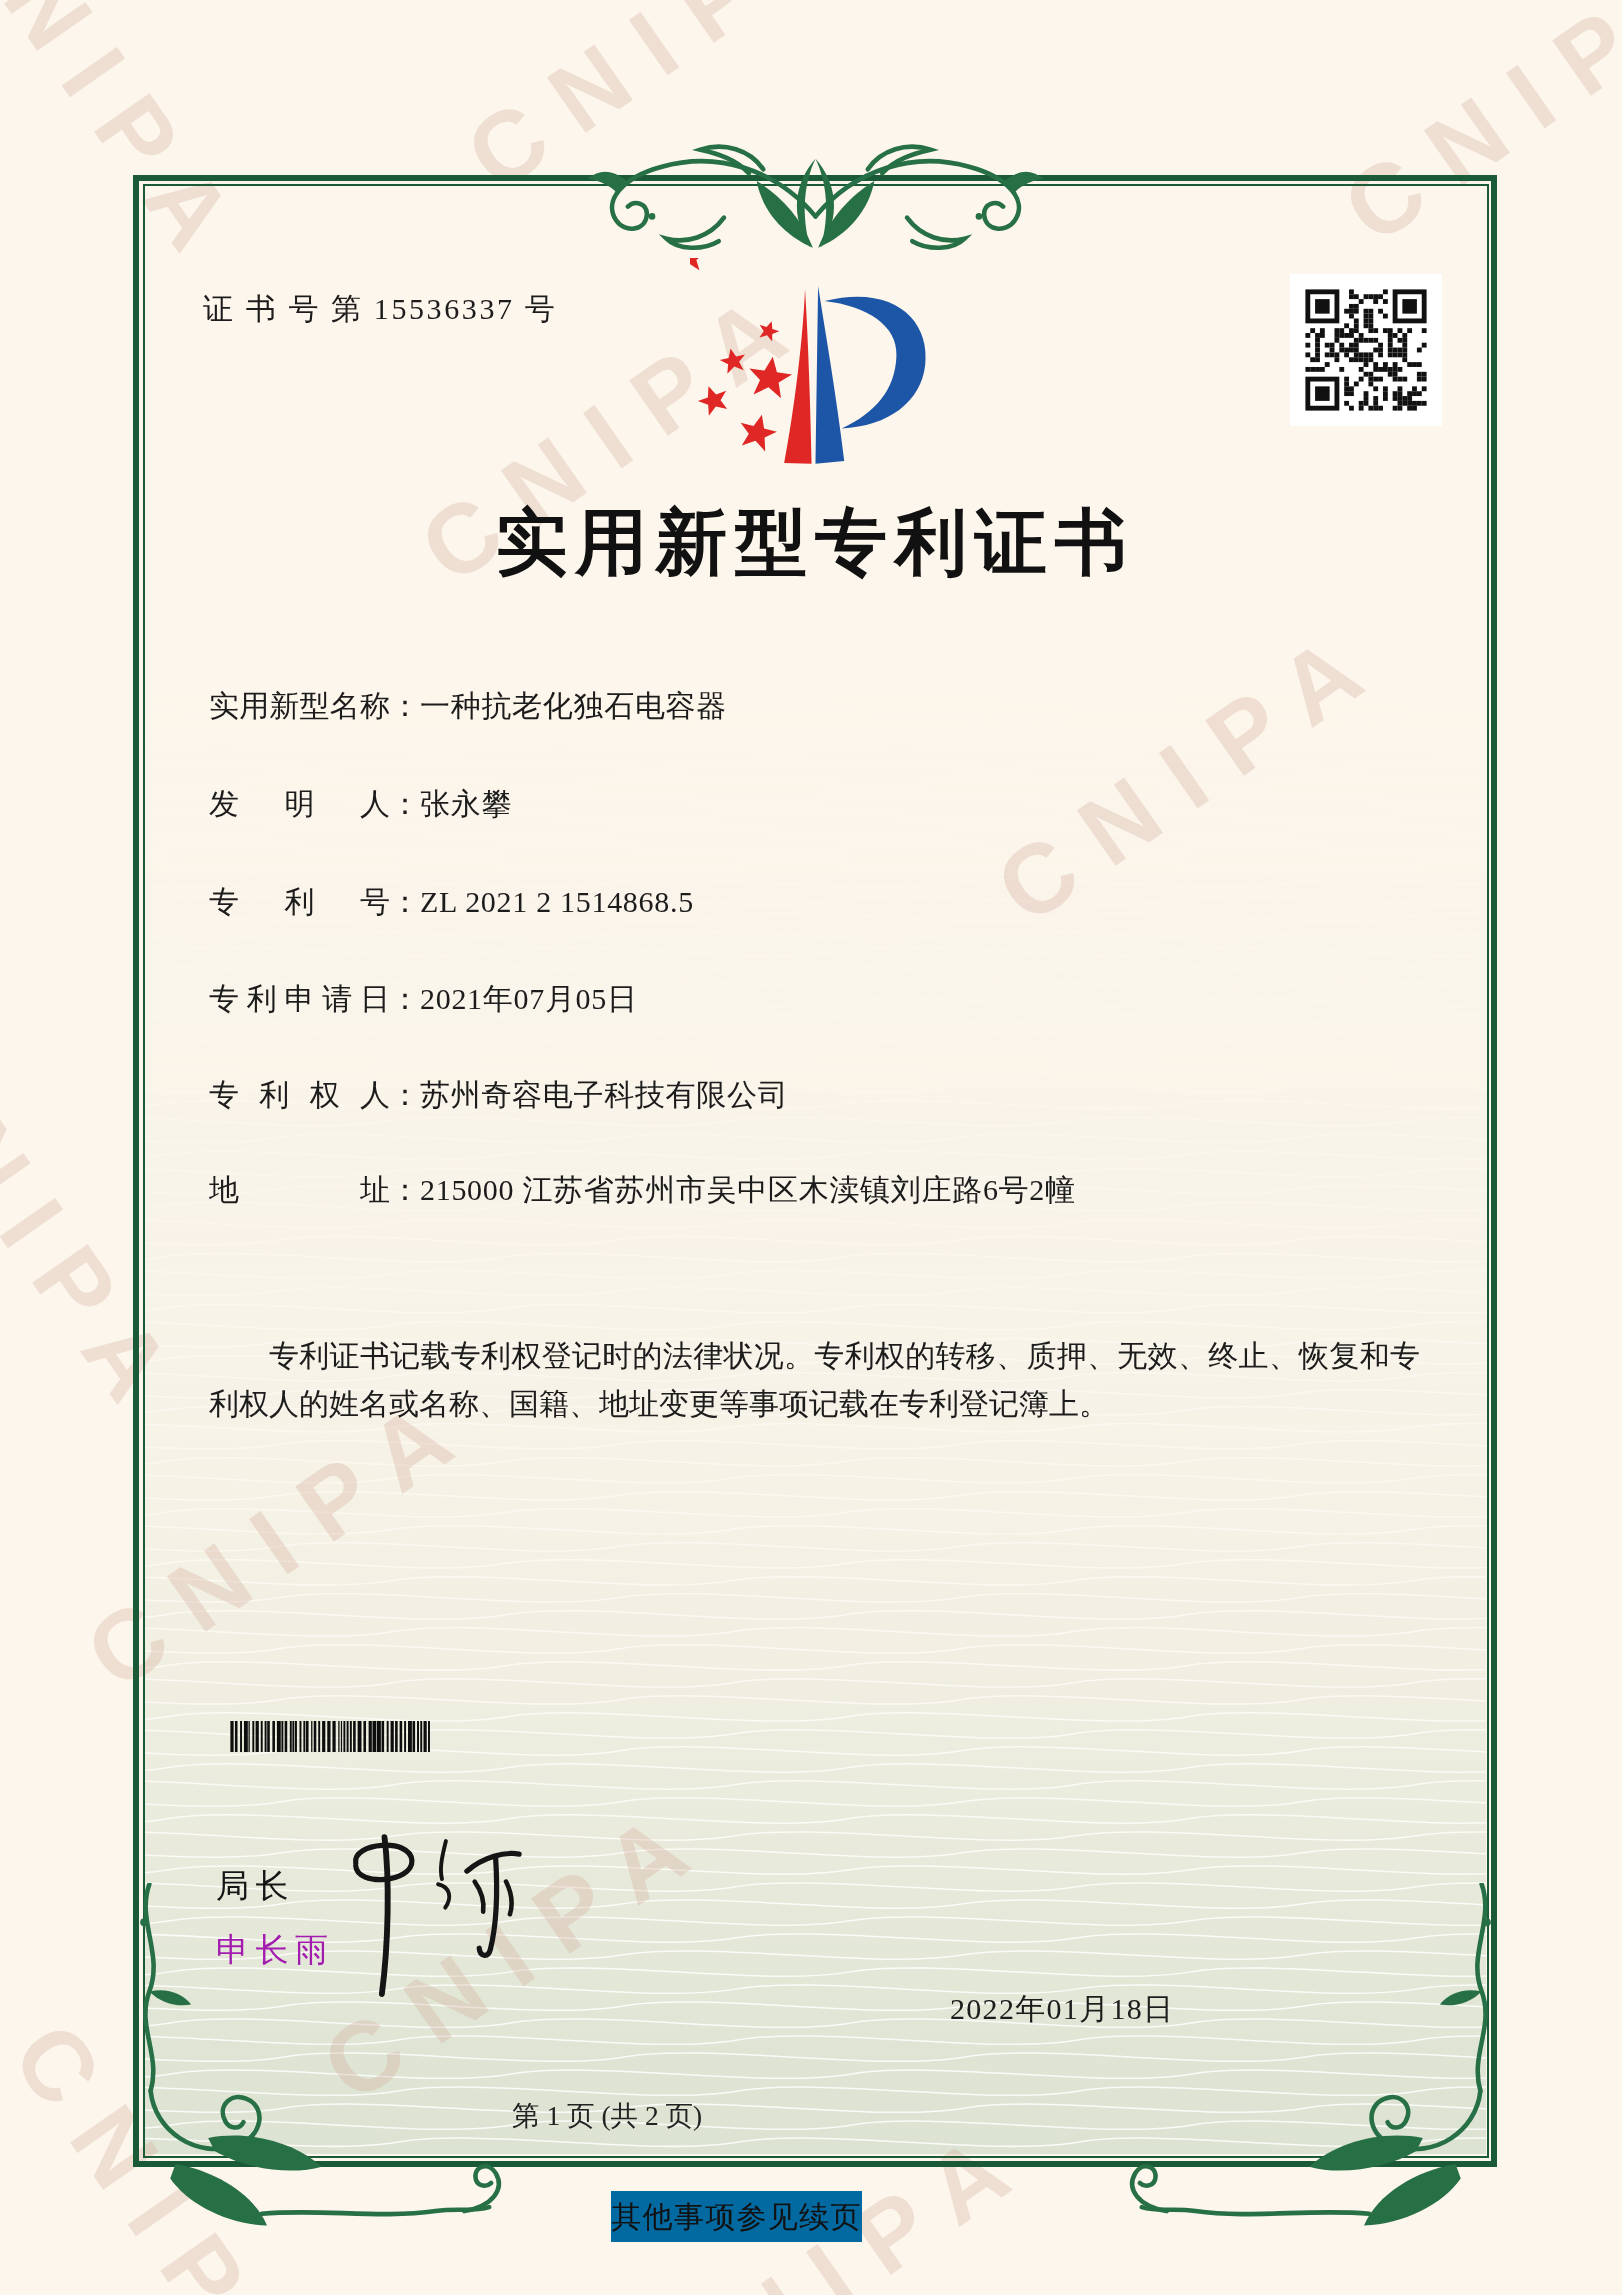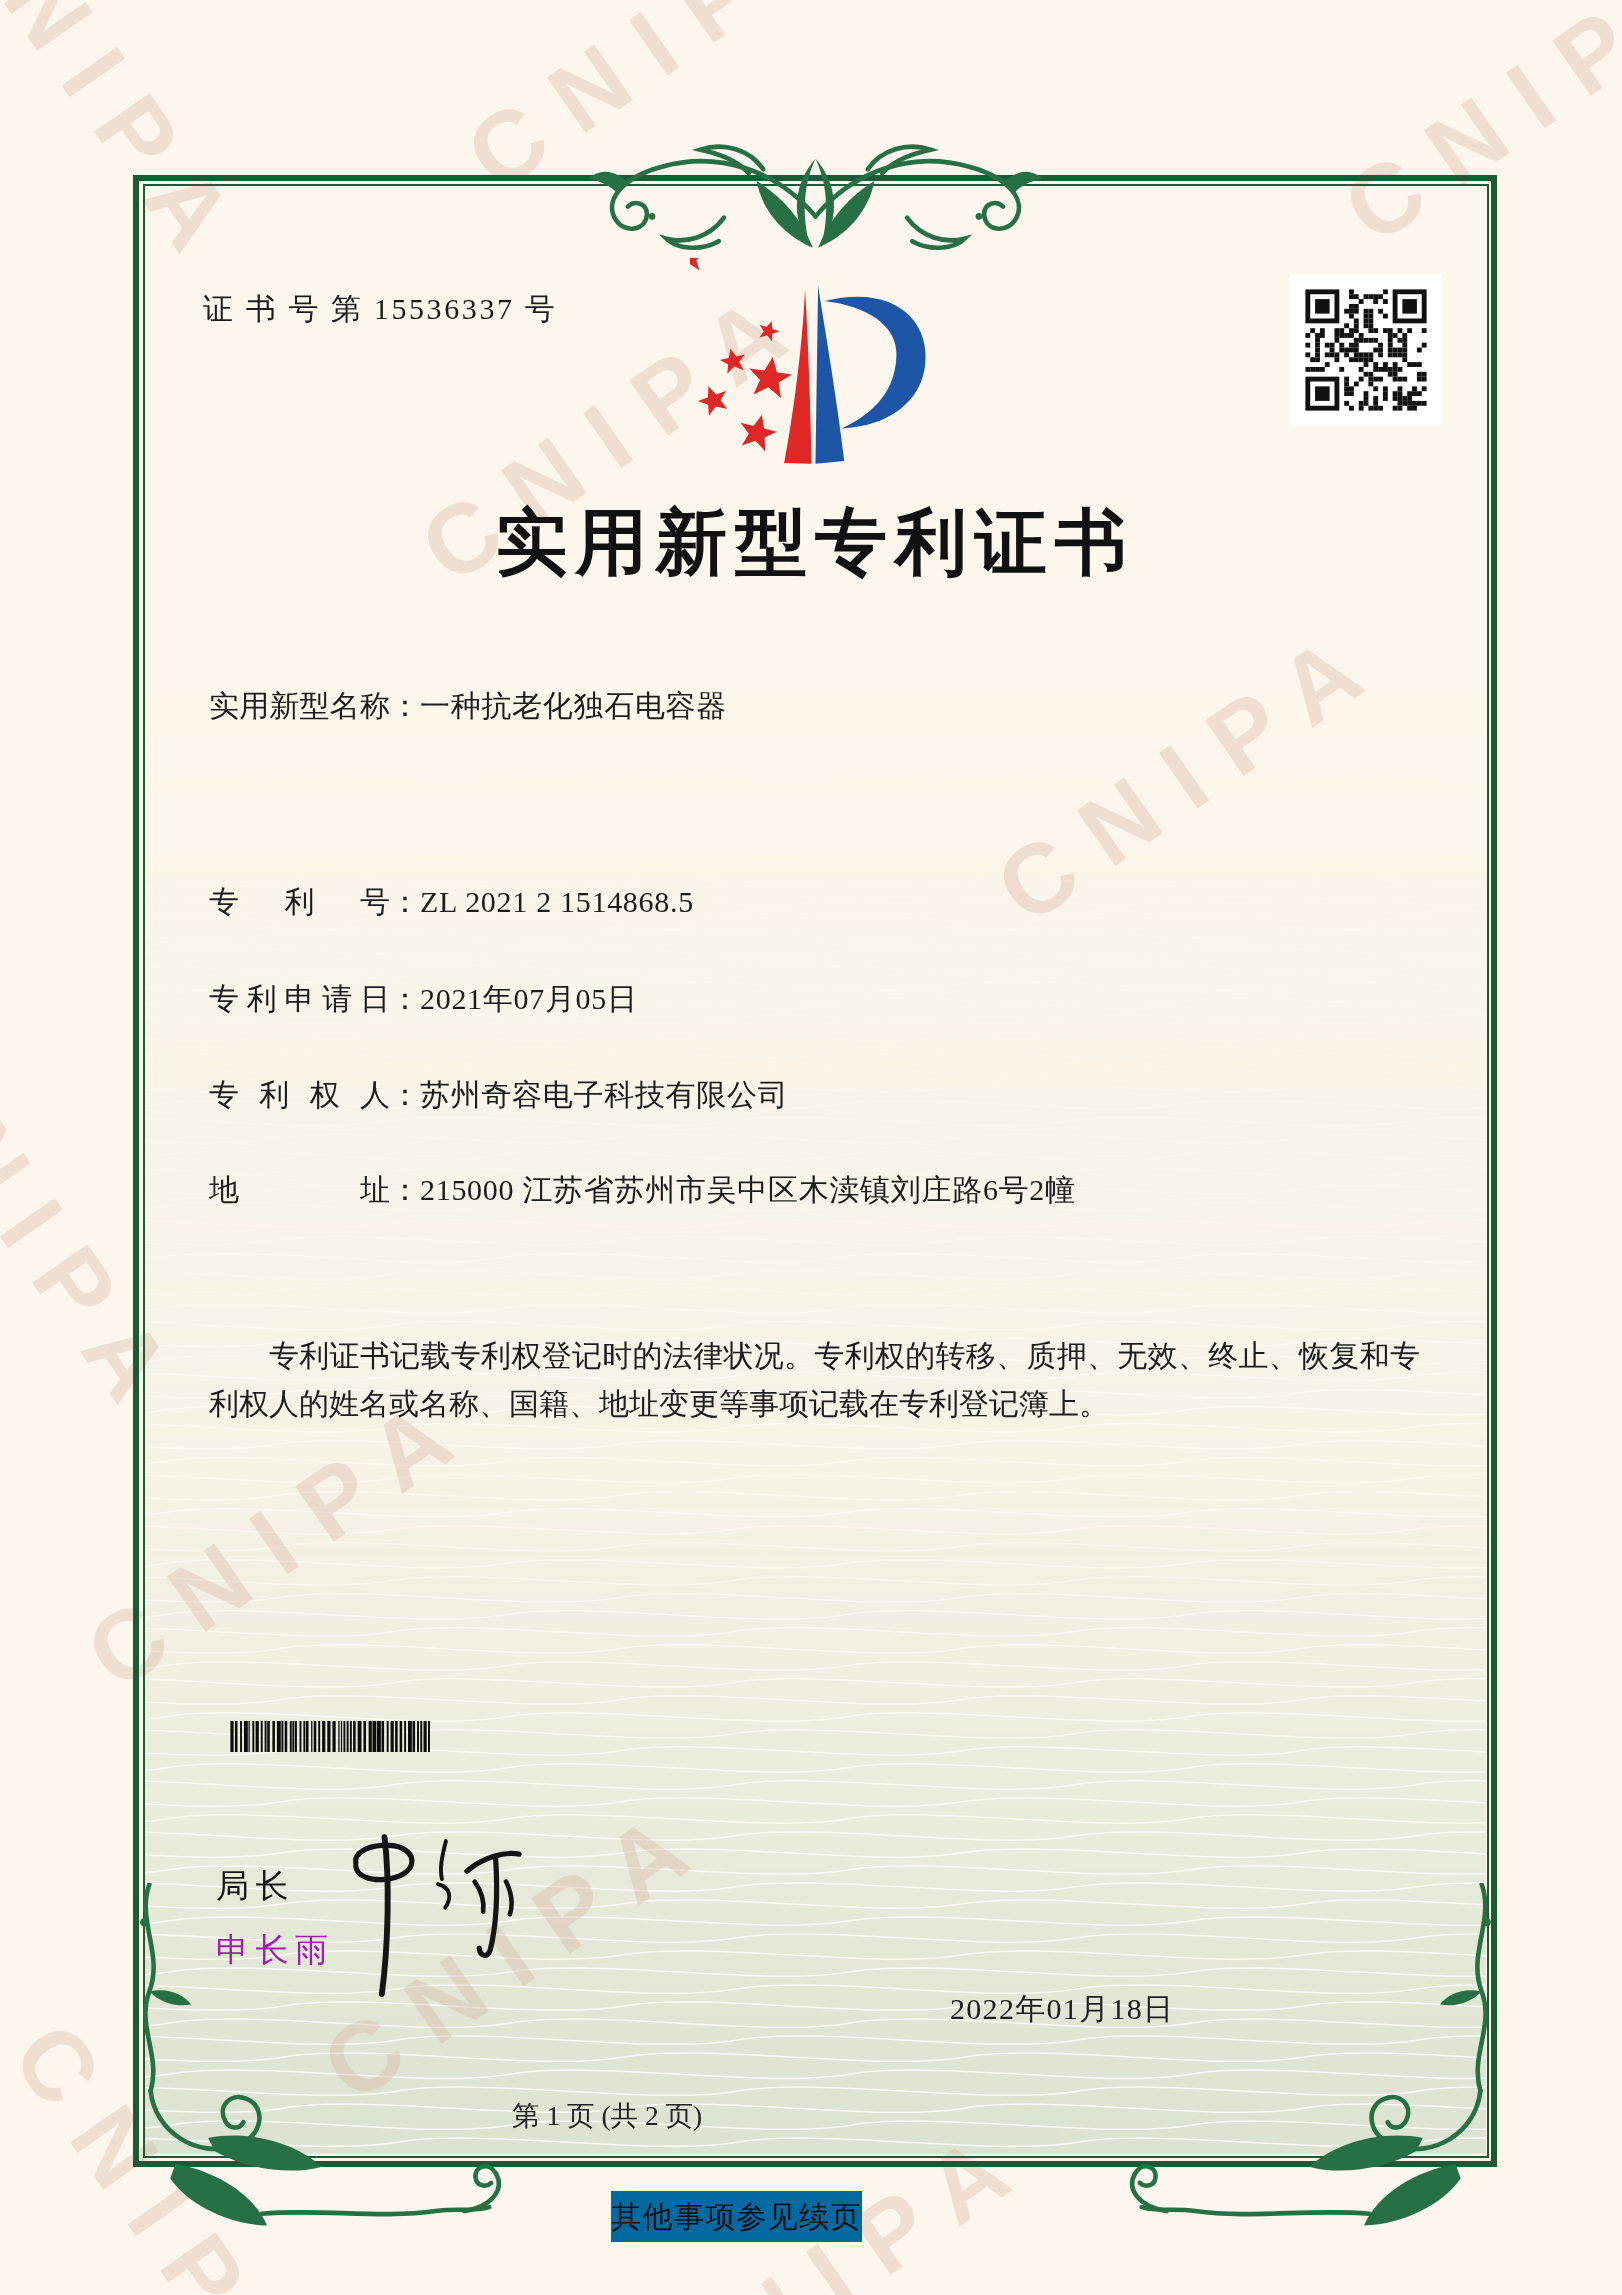--- a/index.html
+++ b/index.html
@@ -446,20 +446,23 @@
         <rect x="30.9" y="164.1" width="37" height="37" fill="#fff"></rect>
         <rect x="38.3" y="171.5" width="22.200000000000003" height="22.200000000000003" fill="#111"></rect>
       </svg>
   </div>
 
   <div class="abs field-row" style="top:686px">
     <span class="flabel">实用新型名称</span><span>：</span><span class="fvalue">一种抗老化独石电容器</span>
   </div>
 
   <div class="abs title">实用新型专利证书</div>
+  <div class="abs field-row" style="top:784px">
+    <span class="flabel">发明人</span><span>：</span><span class="fvalue">张永攀</span>
+  </div>
   <div class="abs field-row" style="top:882px">
     <span class="flabel">专利号</span><span>：</span><span class="fvalue">ZL 2021 2 1514868.5</span>
   </div>
   <div class="abs field-row" style="top:979px">
     <span class="flabel5">专利申请日</span><span>：</span><span class="fvalue">2021年07月05日</span>
   </div>
   <div class="abs field-row" style="top:1075px">
     <span class="flabel">专利权人</span><span>：</span><span class="fvalue">苏州奇容电子科技有限公司</span>
   </div>
   <div class="abs field-row" style="top:1170px">

